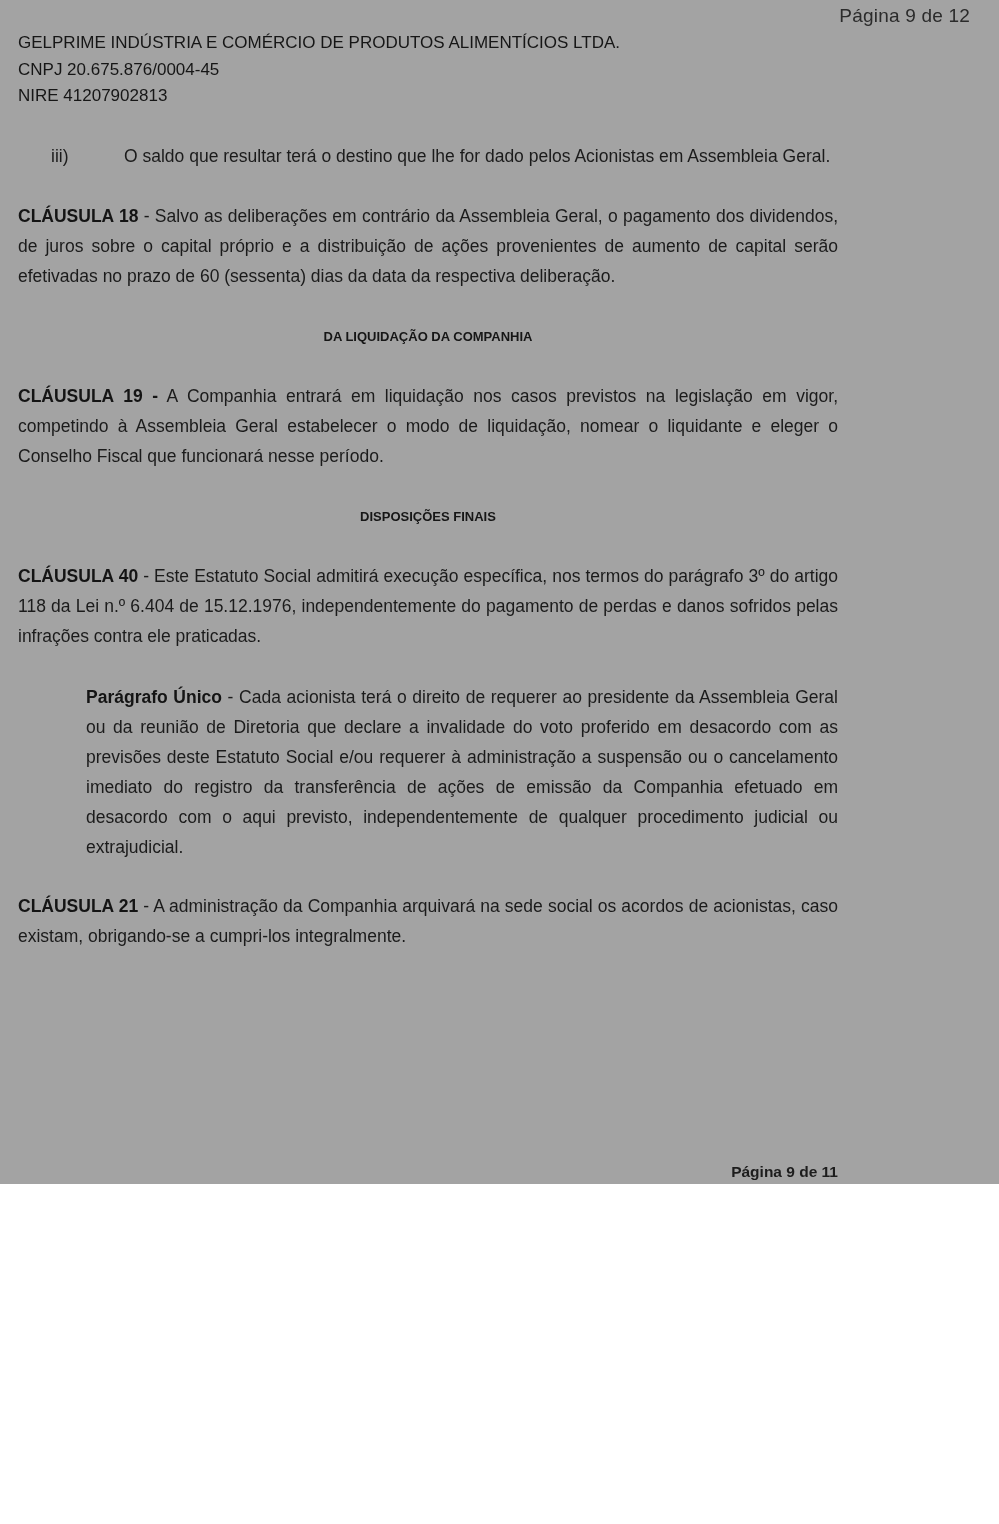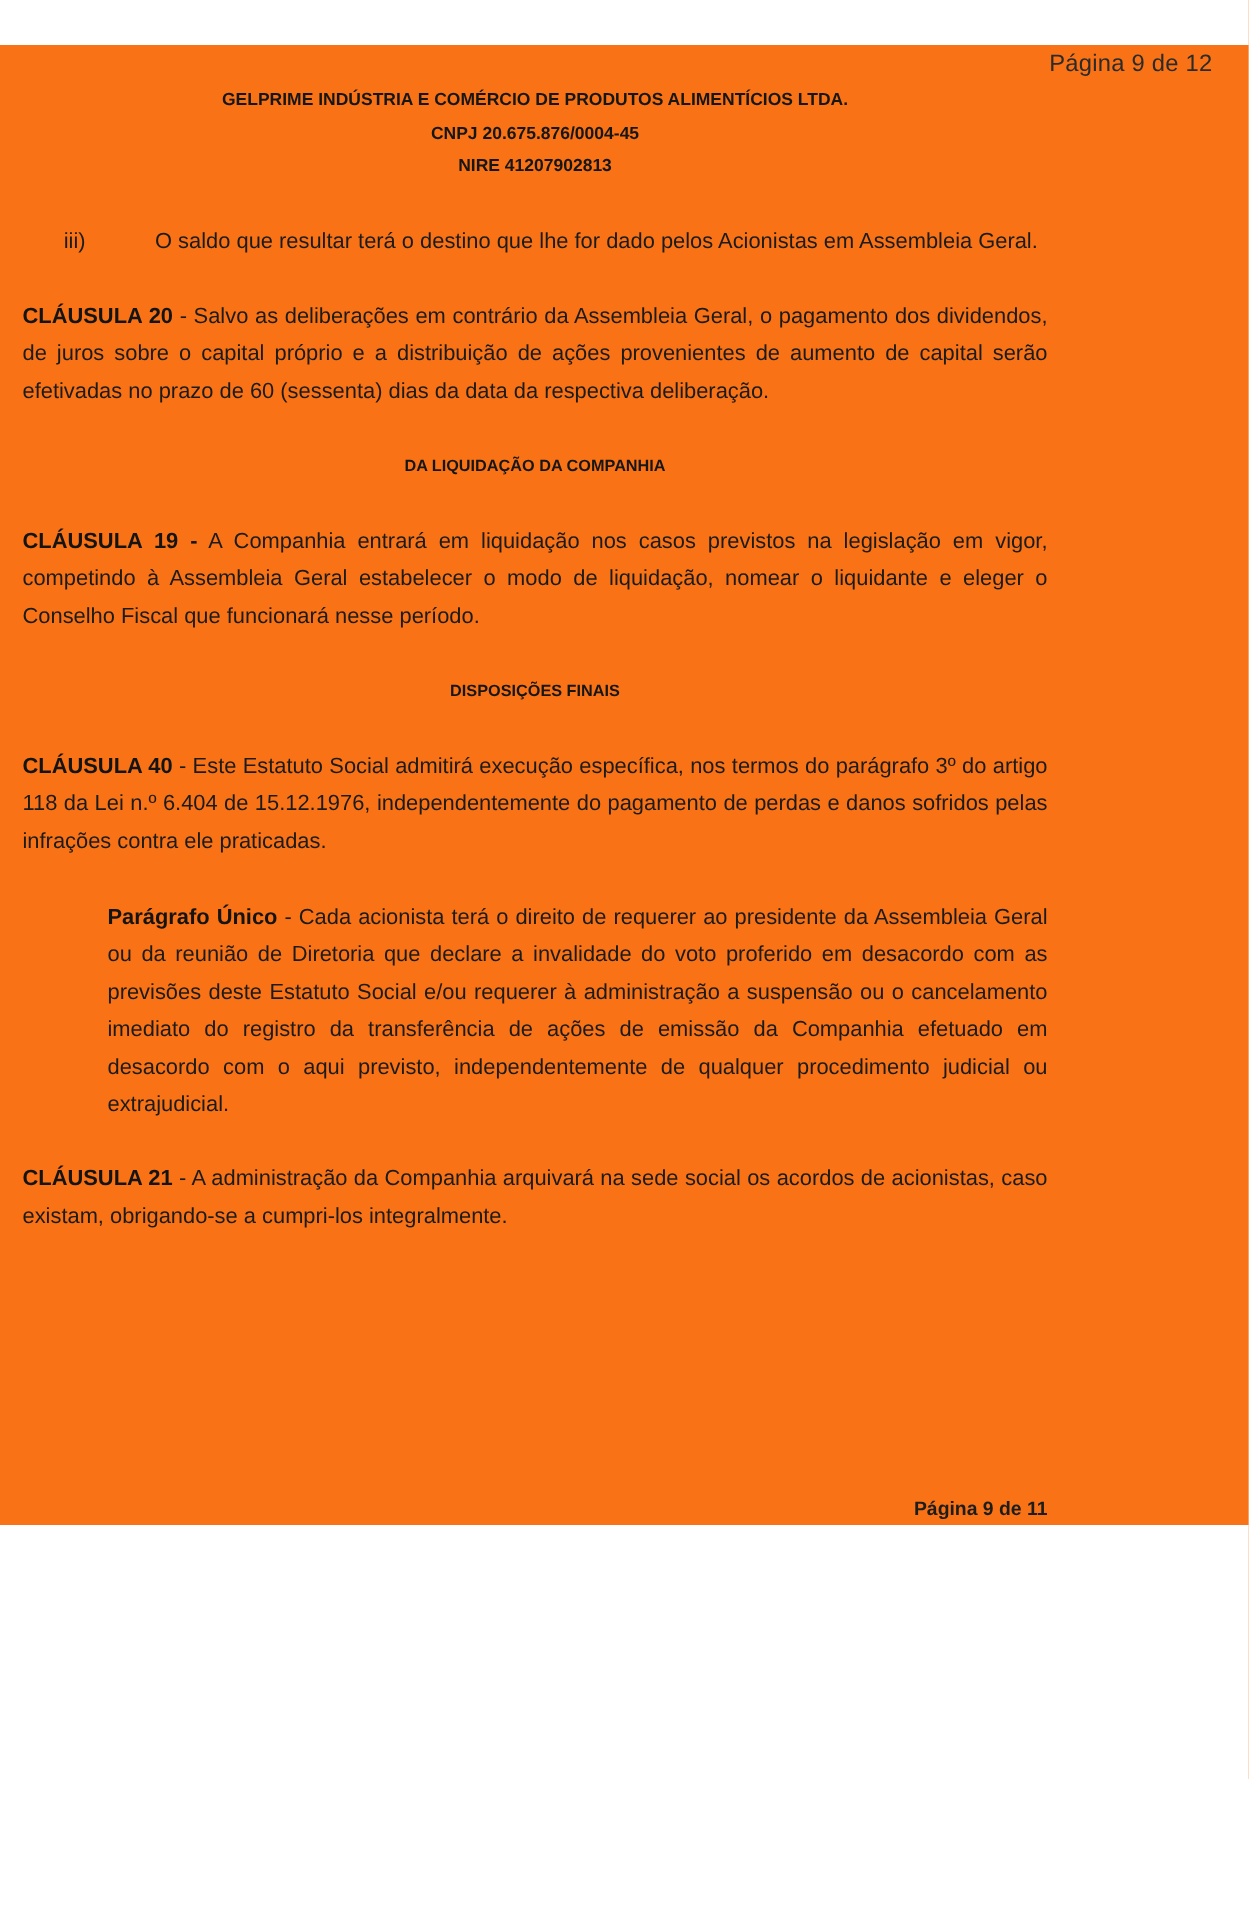--- a/index.html
+++ b/index.html
@@ -7,41 +7,40 @@
   body {
     width: 999px; height: 1524px;
     background: #ffffff;
     font-family: "Liberation Sans", "DejaVu Sans", sans-serif;
     color: #1b1b1b;
     -webkit-font-smoothing: antialiased;
   }
   .page {
     position: relative;
     width: 999px; height: 1184px;
-    background: #f97316;
+    background: #a3a3a3;
     overflow: hidden;
-    margin-top: 36px;
   }
   .stamp {
     position: absolute;
     top: 5px; right: 29px;
     font-size: 19px;
     color: #2b2b2b;
     letter-spacing: 0.2px;
   }
   .content {
     position: absolute;
     left: 18px; top: 0;
     width: 820px;
   }
   .doc-header {
     padding-top: 30px;
-    text-align: center;
-    font-weight: bold;
-    font-size: 14px;
+    text-align: left;
+    font-weight: normal;
+    font-size: 17px;
     line-height: 26.5px;
     color: #161616;
   }
   .list-item {
     display: flex;
     margin-top: 31px;
     font-size: 17.5px;
     line-height: 31px;
   }
   .list-item .marker {
@@ -90,21 +89,21 @@
       <div>GELPRIME INDÚSTRIA E COMÉRCIO DE PRODUTOS ALIMENTÍCIOS LTDA.</div>
       <div>CNPJ 20.675.876/0004-45</div>
       <div>NIRE 41207902813</div>
     </header>
 
     <div class="list-item">
       <span class="marker">iii)</span>
       <span class="item-text">O saldo que resultar terá o destino que lhe for dado pelos Acionistas em Assembleia Geral.</span>
     </div>
 
-    <p class="clause"><b>CLÁUSULA 20</b><span> - Salvo as deliberações em contrário da Assembleia Geral, o pagamento dos dividendos, de juros sobre o capital próprio e a distribuição de ações provenientes de aumento de capital serão efetivadas no prazo de 60 (sessenta) dias da data da respectiva deliberação.</span></p>
+    <p class="clause"><b>CLÁUSULA 18</b><span> - Salvo as deliberações em contrário da Assembleia Geral, o pagamento dos dividendos, de juros sobre o capital próprio e a distribuição de ações provenientes de aumento de capital serão efetivadas no prazo de 60 (sessenta) dias da data da respectiva deliberação.</span></p>
 
     <h2 class="section-heading">DA LIQUIDAÇÃO DA COMPANHIA</h2>
 
     <p class="clause"><b>CLÁUSULA 19 -</b><span> A Companhia entrará em liquidação nos casos previstos na legislação em vigor, competindo à Assembleia Geral estabelecer o modo de liquidação, nomear o liquidante e eleger o Conselho Fiscal que funcionará nesse período.</span></p>
 
     <h2 class="section-heading">DISPOSIÇÕES FINAIS</h2>
 
     <p class="clause"><b>CLÁUSULA 40</b><span> - Este Estatuto Social admitirá execução específica, nos termos do parágrafo 3º do artigo 118 da Lei n.º 6.404 de 15.12.1976, independentemente do pagamento de perdas e danos sofridos pelas infrações contra ele praticadas.</span></p>
 
     <p class="clause indented"><b>Parágrafo Único</b><span> - Cada acionista terá o direito de requerer ao presidente da Assembleia Geral ou da reunião de Diretoria que declare a invalidade do voto proferido em desacordo com as previsões deste Estatuto Social e/ou requerer à administração a suspensão ou o cancelamento imediato do registro da transferência de ações de emissão da Companhia efetuado em desacordo com o aqui previsto, independentemente de qualquer procedimento judicial ou extrajudicial.</span></p>

